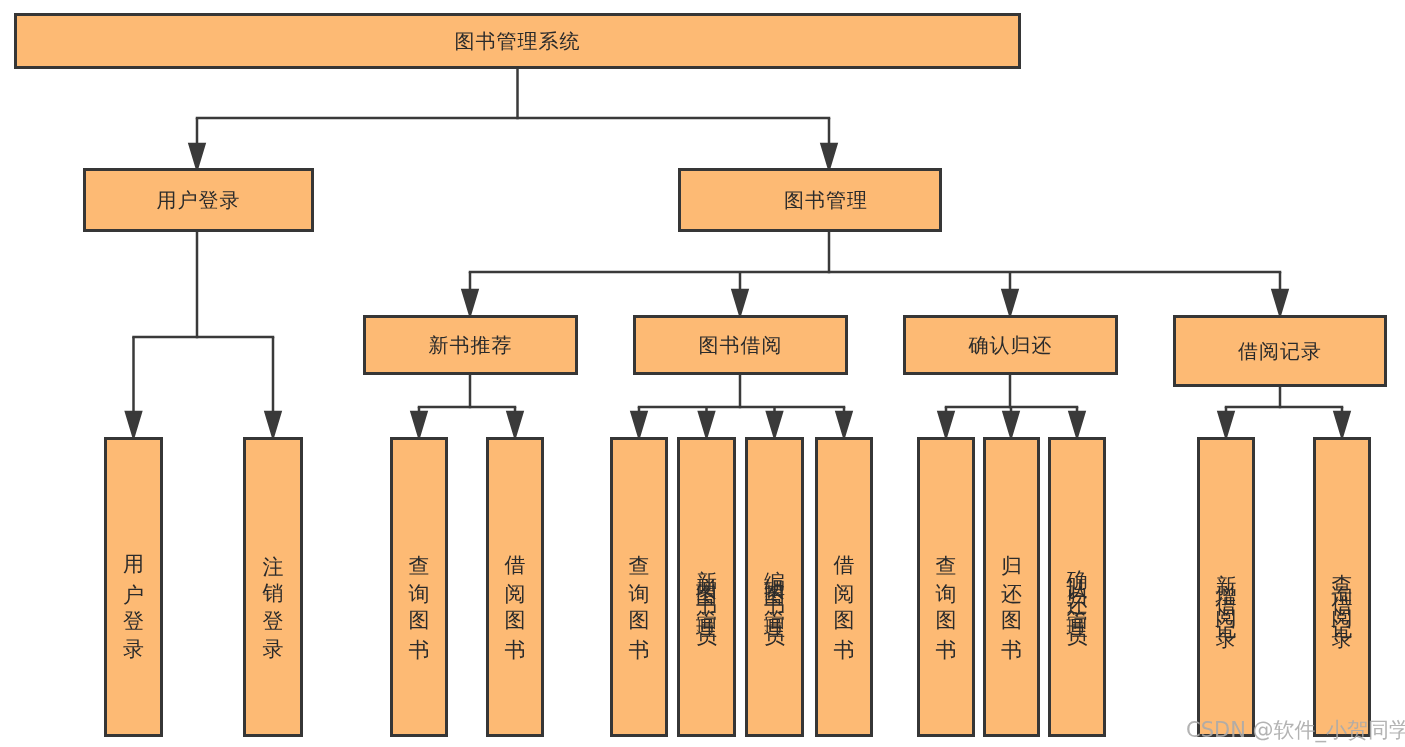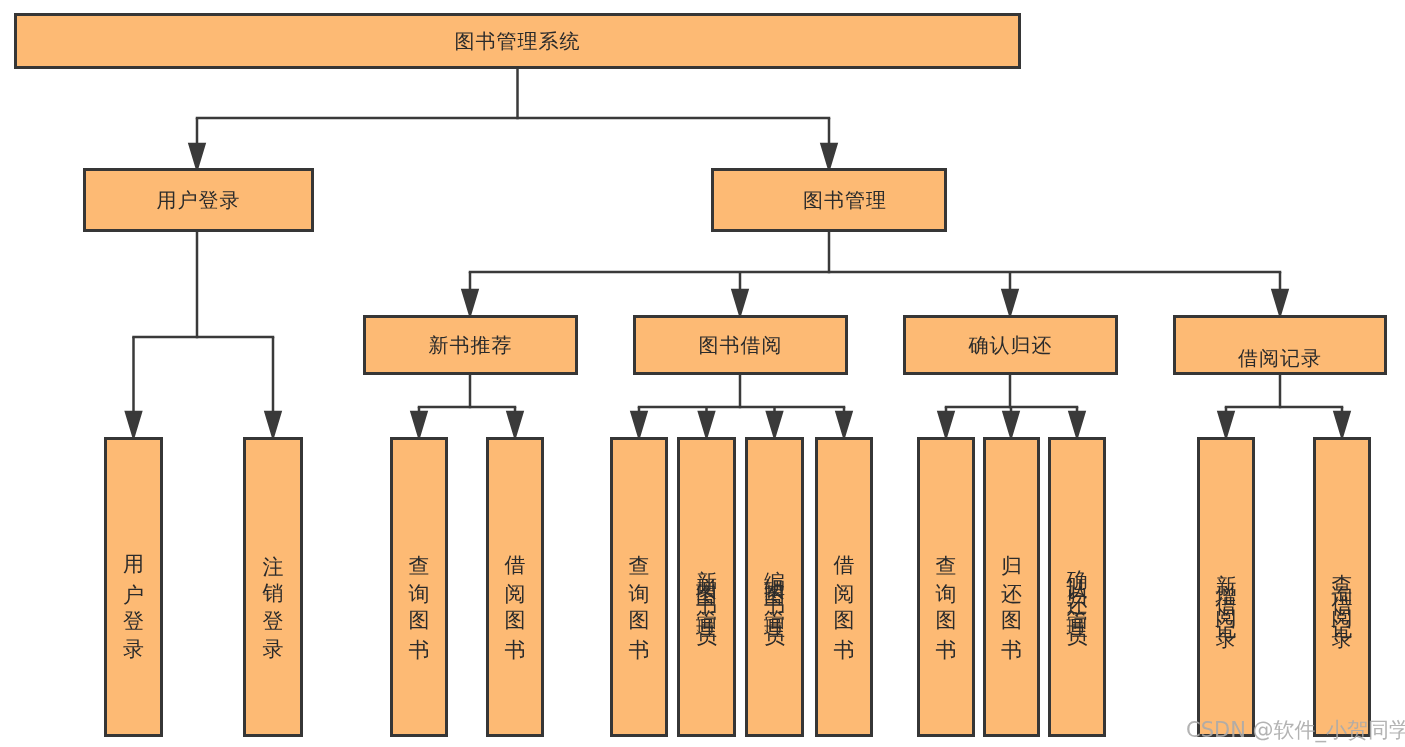--- a/index.html
+++ b/index.html
@@ -42,25 +42,25 @@
   .pitch-lg { letter-spacing: 28px; }
   .pitch-md { letter-spacing: 11px; }
   .pitch-sm { letter-spacing: 8px; }
   .pitch-lg > span { margin-top: 14px; }
   .pitch-md > span { margin-top: 6px; }
   .pitch-sm > span { margin-top: 4px; }
 
   
   #box-root              { left: 14px;   top: 13px;  width: 1007px; height: 56px; }
   #box-user-login        { left: 83px;   top: 168px; width: 231px;  height: 64px; }
-  #box-book-management   { left: 711px;  top: 168px; width: 236px;  height: 64px; padding-left: 32px; }
+  #box-book-management   { left: 678px;  top: 168px; width: 264px;  height: 64px; padding-left: 32px; }
   #box-new-book-recommend{ left: 363px;  top: 315px; width: 215px;  height: 60px; }
   #box-book-borrow       { left: 633px;  top: 315px; width: 215px;  height: 60px; }
   #box-current-borrow    { left: 903px;  top: 315px; width: 215px;  height: 60px; }
-  #box-borrow-records    { left: 1173px; top: 315px; width: 214px;  height: 60px; align-items: flex-end; }
+  #box-borrow-records    { left: 1173px; top: 315px; width: 214px;  height: 72px; }
 
   #leaf-user-login       { left: 104px;  top: 437px; width: 59px; height: 300px; }
   #leaf-logout           { left: 243px;  top: 437px; width: 60px; height: 300px; }
   #leaf-query-books-1    { left: 390px;  top: 437px; width: 58px; height: 300px; }
   #leaf-borrow-books-1   { left: 486px;  top: 437px; width: 58px; height: 300px; }
   #leaf-query-books-2    { left: 610px;  top: 437px; width: 58px; height: 300px; }
   #leaf-add-books        { left: 677px;  top: 437px; width: 59px; height: 300px; }
   #leaf-edit-books       { left: 745px;  top: 437px; width: 59px; height: 300px; }
   #leaf-borrow-books-2   { left: 815px;  top: 437px; width: 58px; height: 300px; }
   #leaf-query-books-3    { left: 917px;  top: 437px; width: 58px; height: 300px; }

